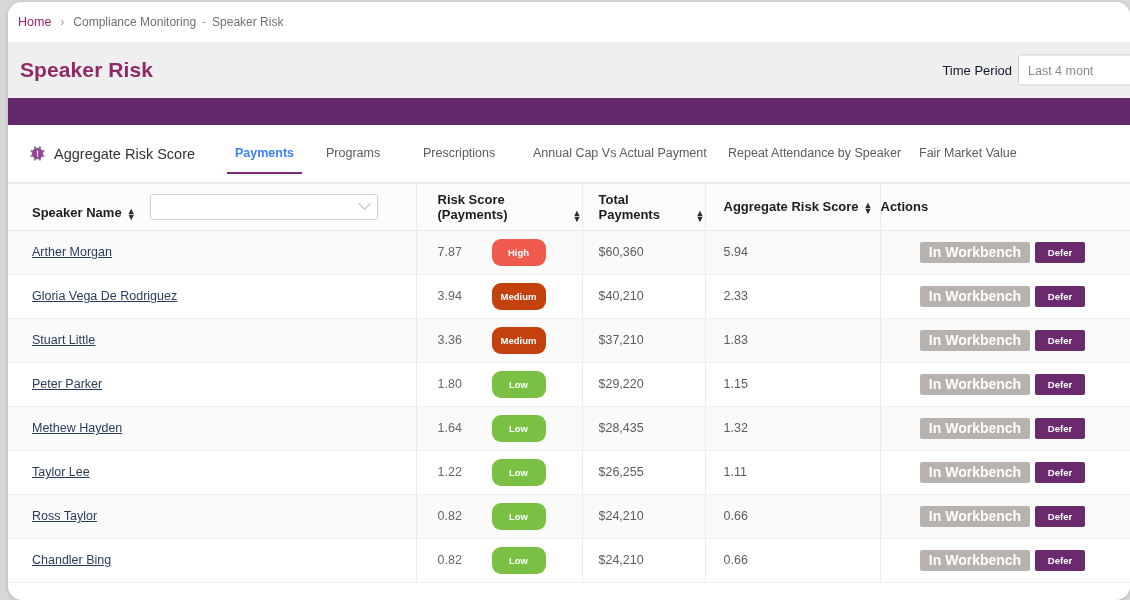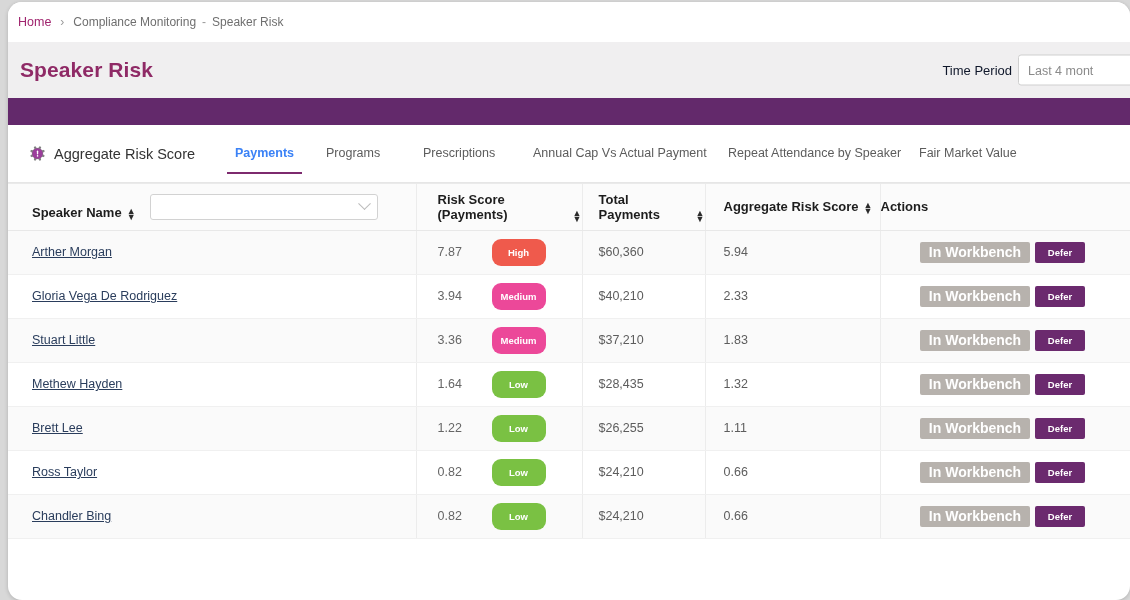--- a/index.html
+++ b/index.html
@@ -237,21 +237,21 @@
     border-radius: 9px;
     color: #ffffff;
     font-size: 9.5px;
     font-weight: bold;
     display: inline-flex;
     align-items: center;
     justify-content: center;
     padding: 0 8px;
   }
   .badge.High   { background: #ef5a4c; }
-  .badge.Medium { background: #ec4899; }
+  .badge.Medium { background: #c2410c; }
   .badge.Low    { background: #7ac143; }
 
   .actions-cell { display: flex; align-items: center; justify-content: flex-end; padding-right: 45px; }
   .btn-workbench {
     width: 110px;
     height: 21px;
     background: #b7b2ad;
     color: #ffffff;
     font-size: 14px;
     font-weight: bold;
@@ -425,38 +425,55 @@
             <td class="c-total">$37,210</td>
             <td class="c-agg">1.83</td>
             <td class="c-act">
               <div class="actions-cell">
                 <button class="btn-workbench">In Workbench</button>
                 <button class="btn-defer">Defer</button>
               </div>
             </td>
           </tr>
           <tr>
+            <td class="c-name"><span class="speaker-link">Peter Parker</span></td>
+            <td class="c-risk">
+              <div class="risk-cell">
+                <span class="risk-val">1.80</span>
+                <span class="badge Low">Low</span>
+              </div>
+            </td>
+            <td class="c-total">$29,220</td>
+            <td class="c-agg">1.15</td>
+            <td class="c-act">
+              <div class="actions-cell">
+                <button class="btn-workbench">In Workbench</button>
+                <button class="btn-defer">Defer</button>
+              </div>
+            </td>
+          </tr>
+          <tr>
             <td class="c-name"><span class="speaker-link">Methew Hayden</span></td>
             <td class="c-risk">
               <div class="risk-cell">
                 <span class="risk-val">1.64</span>
                 <span class="badge Low">Low</span>
               </div>
             </td>
             <td class="c-total">$28,435</td>
             <td class="c-agg">1.32</td>
             <td class="c-act">
               <div class="actions-cell">
                 <button class="btn-workbench">In Workbench</button>
                 <button class="btn-defer">Defer</button>
               </div>
             </td>
           </tr>
           <tr>
-            <td class="c-name"><span class="speaker-link">Brett Lee</span></td>
+            <td class="c-name"><span class="speaker-link">Taylor Lee</span></td>
             <td class="c-risk">
               <div class="risk-cell">
                 <span class="risk-val">1.22</span>
                 <span class="badge Low">Low</span>
               </div>
             </td>
             <td class="c-total">$26,255</td>
             <td class="c-agg">1.11</td>
             <td class="c-act">
               <div class="actions-cell">

